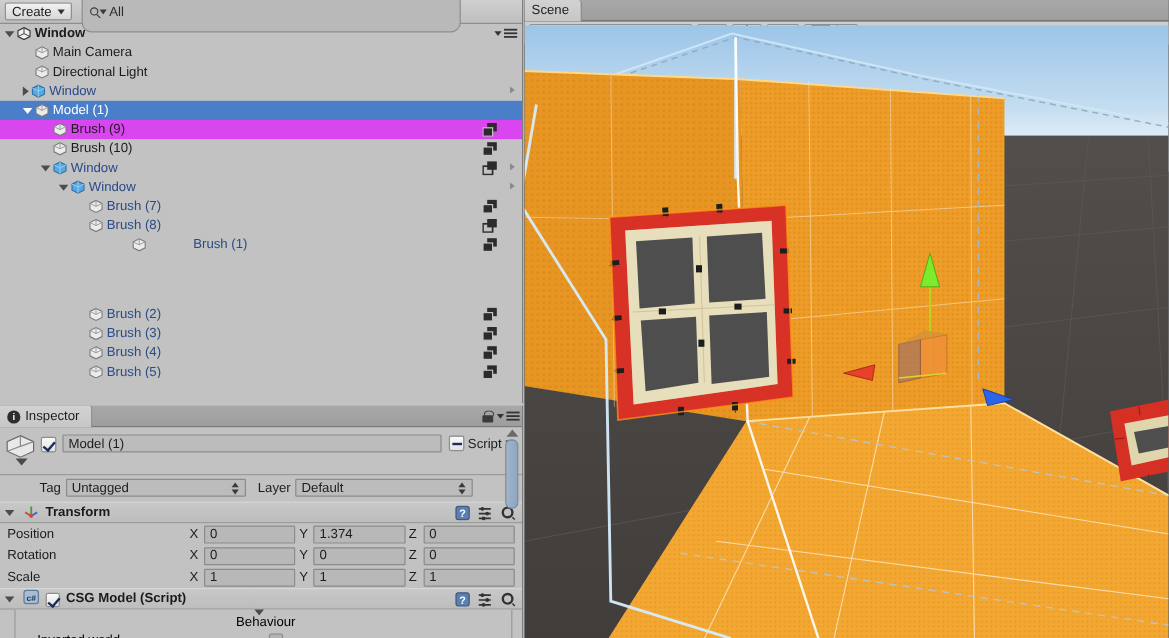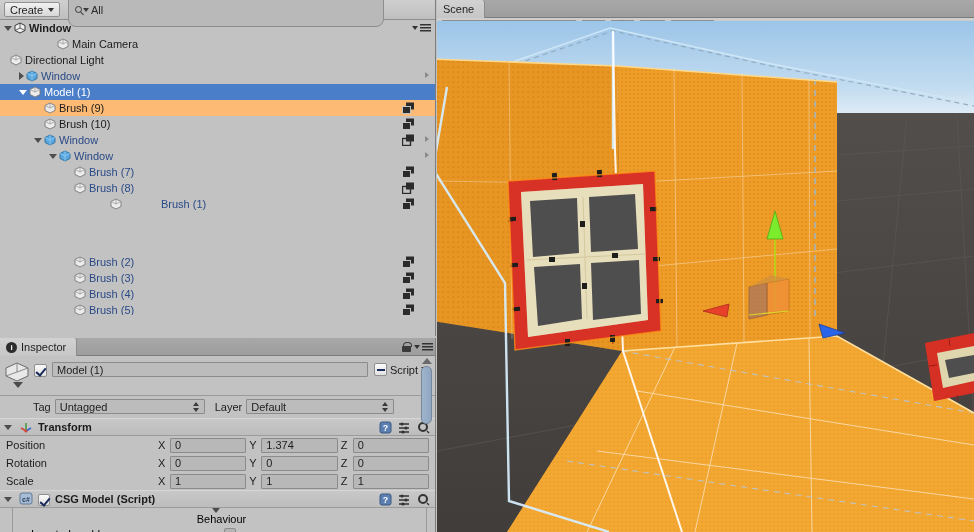--- a/index.html
+++ b/index.html
@@ -102,21 +102,21 @@
     width: 0; height: 0; border-left: 3px solid transparent;
     border-right: 3px solid transparent; border-top: 4px solid #3b3b3b;
   }
   .search-text { font-size: 11px; color: #2b2b2b; margin-left: 2px; }
 
   .tree { position: relative; height: 295px; overflow: hidden; }
   .row {
     position: relative; height: 16px; display: flex; align-items: center;
     font-size: 11px; color: #1b1b1b; white-space: nowrap;
   }
-  .row.alt { background: #fdba74; }
+  .row.alt { background: #d946ef; }
   .row.sel { background: #4a7ec9; color: #ffffff; }
   .row.prefab { color: #2a4a86; }
   .tri {
     width: 0; height: 0; flex: none;
     border-left: 4px solid transparent; border-right: 4px solid transparent;
     border-top: 5px solid #4d4d4d; margin-right: 2px;
   }
   .tri.right {
     border-left: 5px solid #4d4d4d; border-top: 4px solid transparent;
     border-bottom: 4px solid transparent; border-right: none;
@@ -322,31 +322,31 @@
             <path d="M6,1 L6,6 L1,8.5 M6,6 L11,8.5" stroke="#3a3a3a" stroke-width="0.8" fill="none"></path>
           </svg>
         </span>
         <span class="lbl">Window</span>
         <span class="menu-ico" style="position:absolute;right:4px;top:4px;">
             <i></i>
             <b></b>
           </span>
       </div>
       <div id="tree-rows">
-          <div class="row" style="padding-left: 19px; margin-left: 28px;">
+          <div class="row" style="padding-left: 19px;">
             <span class="tri ph"></span>
             <span class="unity-ico">
               <svg width="12" height="12" viewBox="0 0 12 12">
                 <polygon points="6,1 11,3.5 11,8.5 6,11 1,8.5 1,3.5" fill="#ececec" stroke="#7a7a7a" stroke-width="0.9"></polygon>
                 <path d="M6,1 L6,6 L1,3.5 M6,6 L11,3.5" stroke="#9a9a9a" stroke-width="0.8" fill="none"></path>
               </svg>
             </span>
             <span class="lbl">Main Camera</span>
           </div>
-          <div class="row" style="">
+          <div class="row" style="padding-left: 19px;">
             <span class="tri ph"></span>
             <span class="unity-ico">
               <svg width="12" height="12" viewBox="0 0 12 12">
                 <polygon points="6,1 11,3.5 11,8.5 6,11 1,8.5 1,3.5" fill="#ececec" stroke="#7a7a7a" stroke-width="0.9"></polygon>
                 <path d="M6,1 L6,6 L1,3.5 M6,6 L11,3.5" stroke="#9a9a9a" stroke-width="0.8" fill="none"></path>
               </svg>
             </span>
             <span class="lbl">Directional Light</span>
           </div>
           <div class="row prefab" style="padding-left: 19px;">

